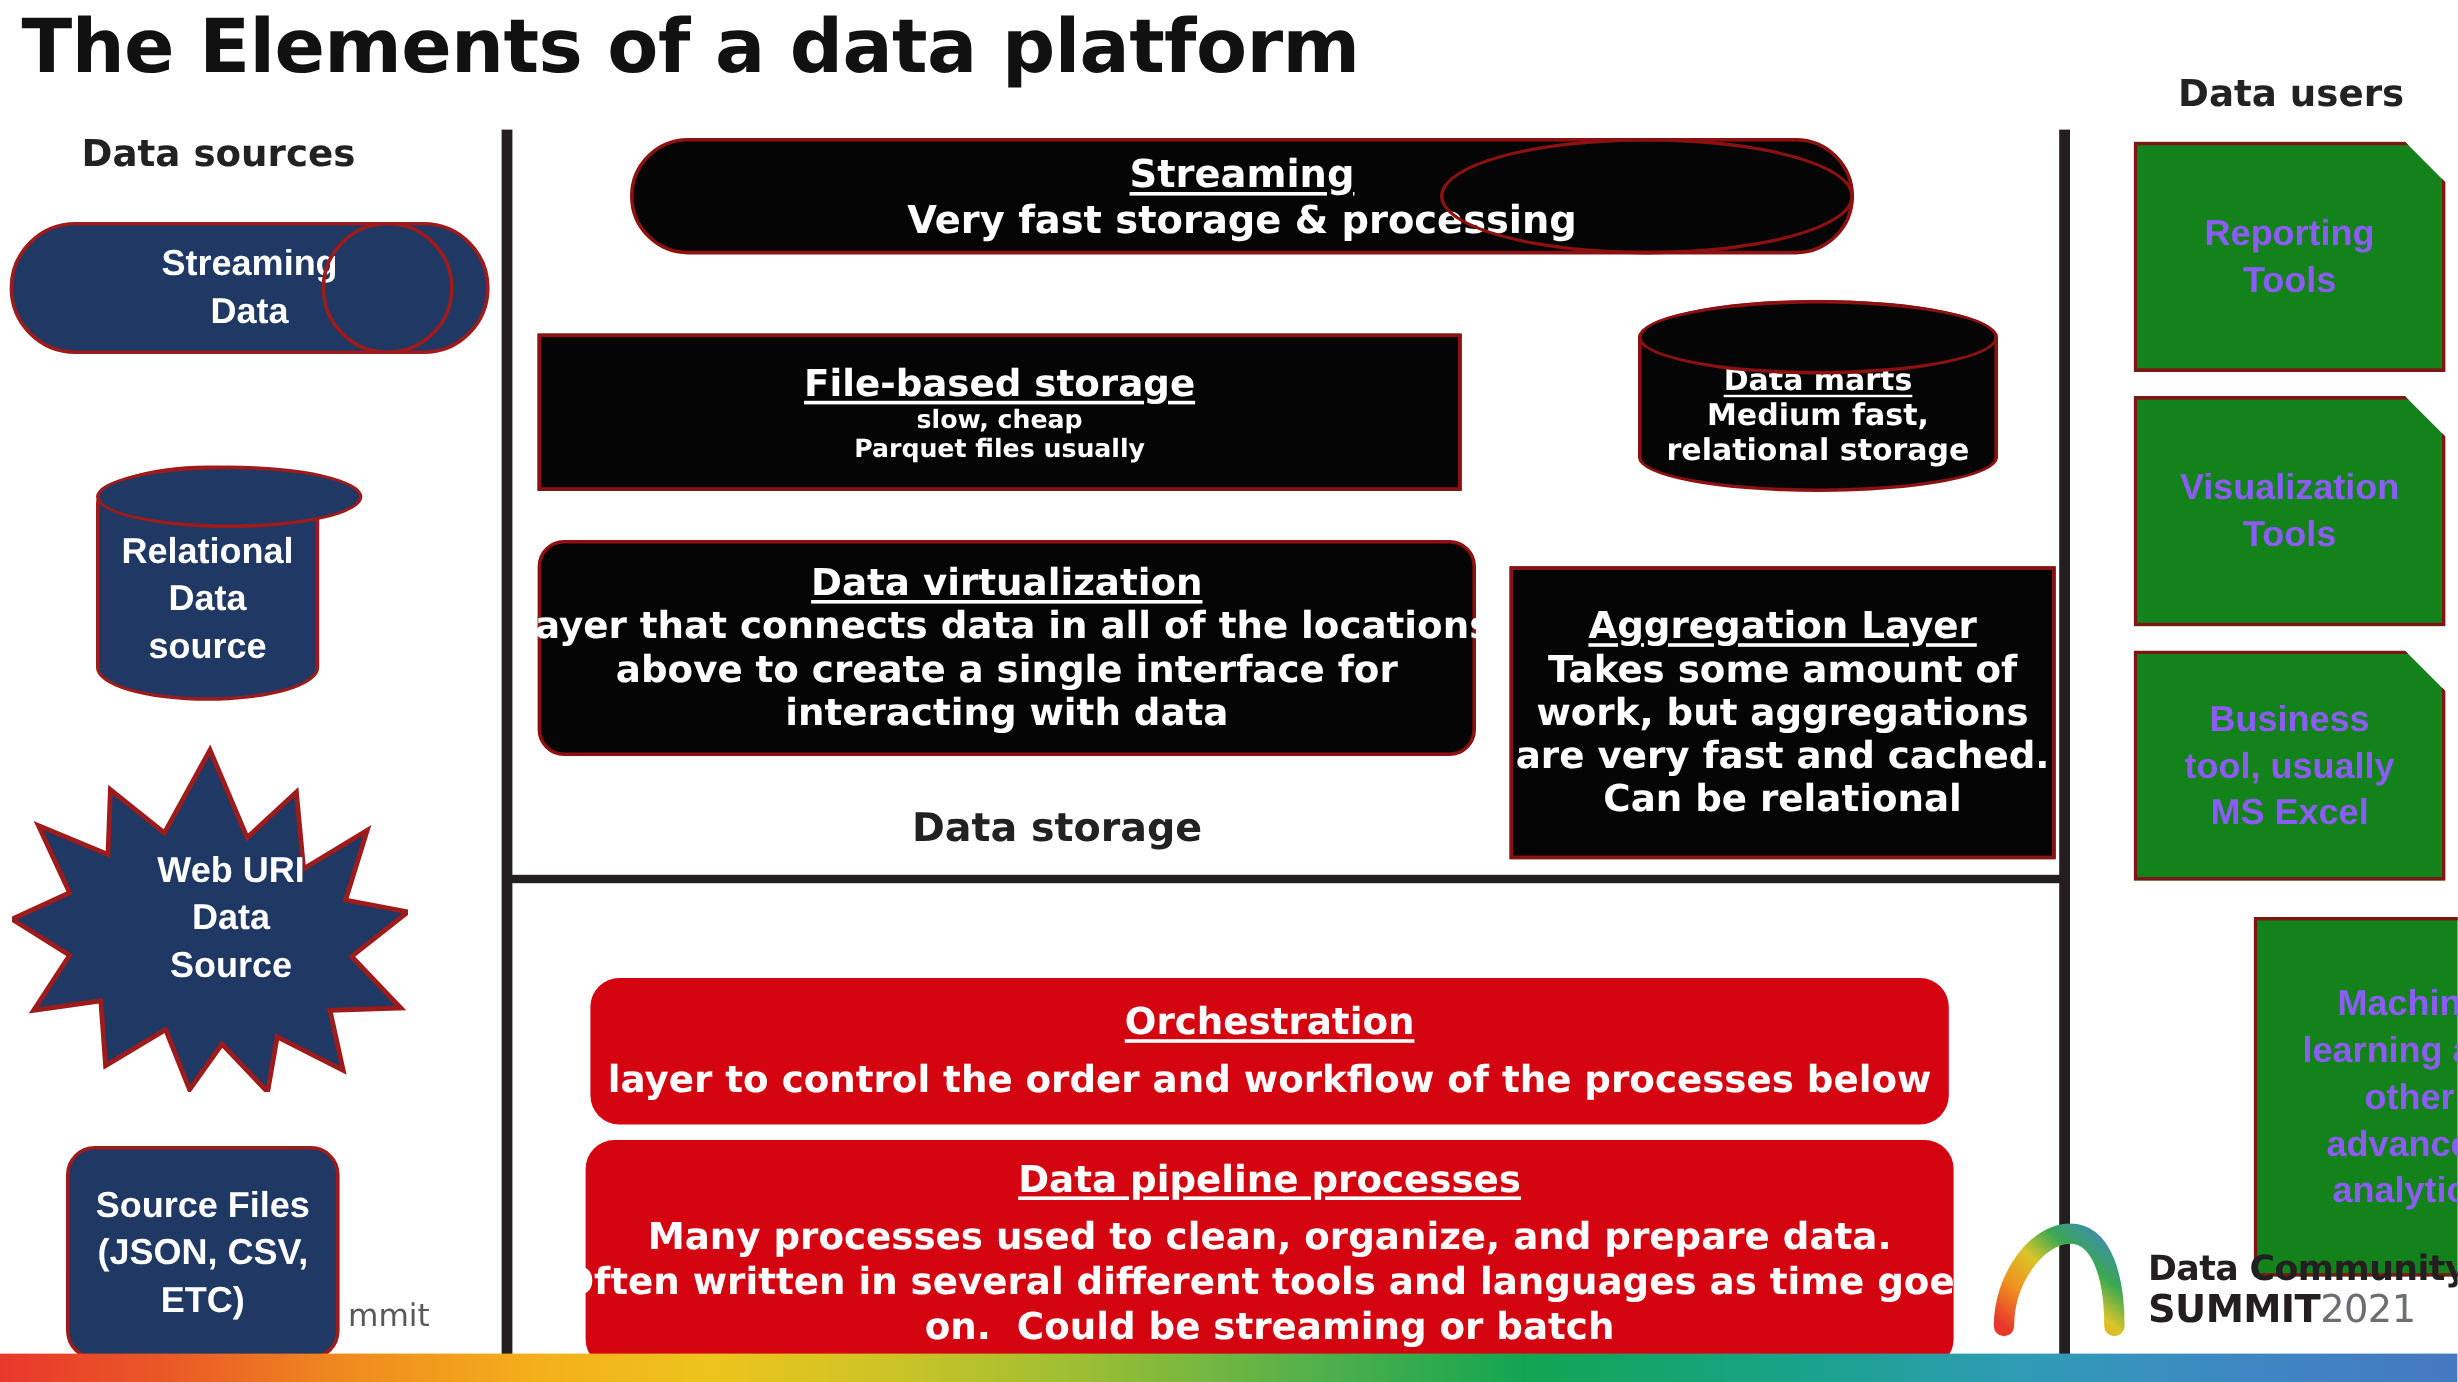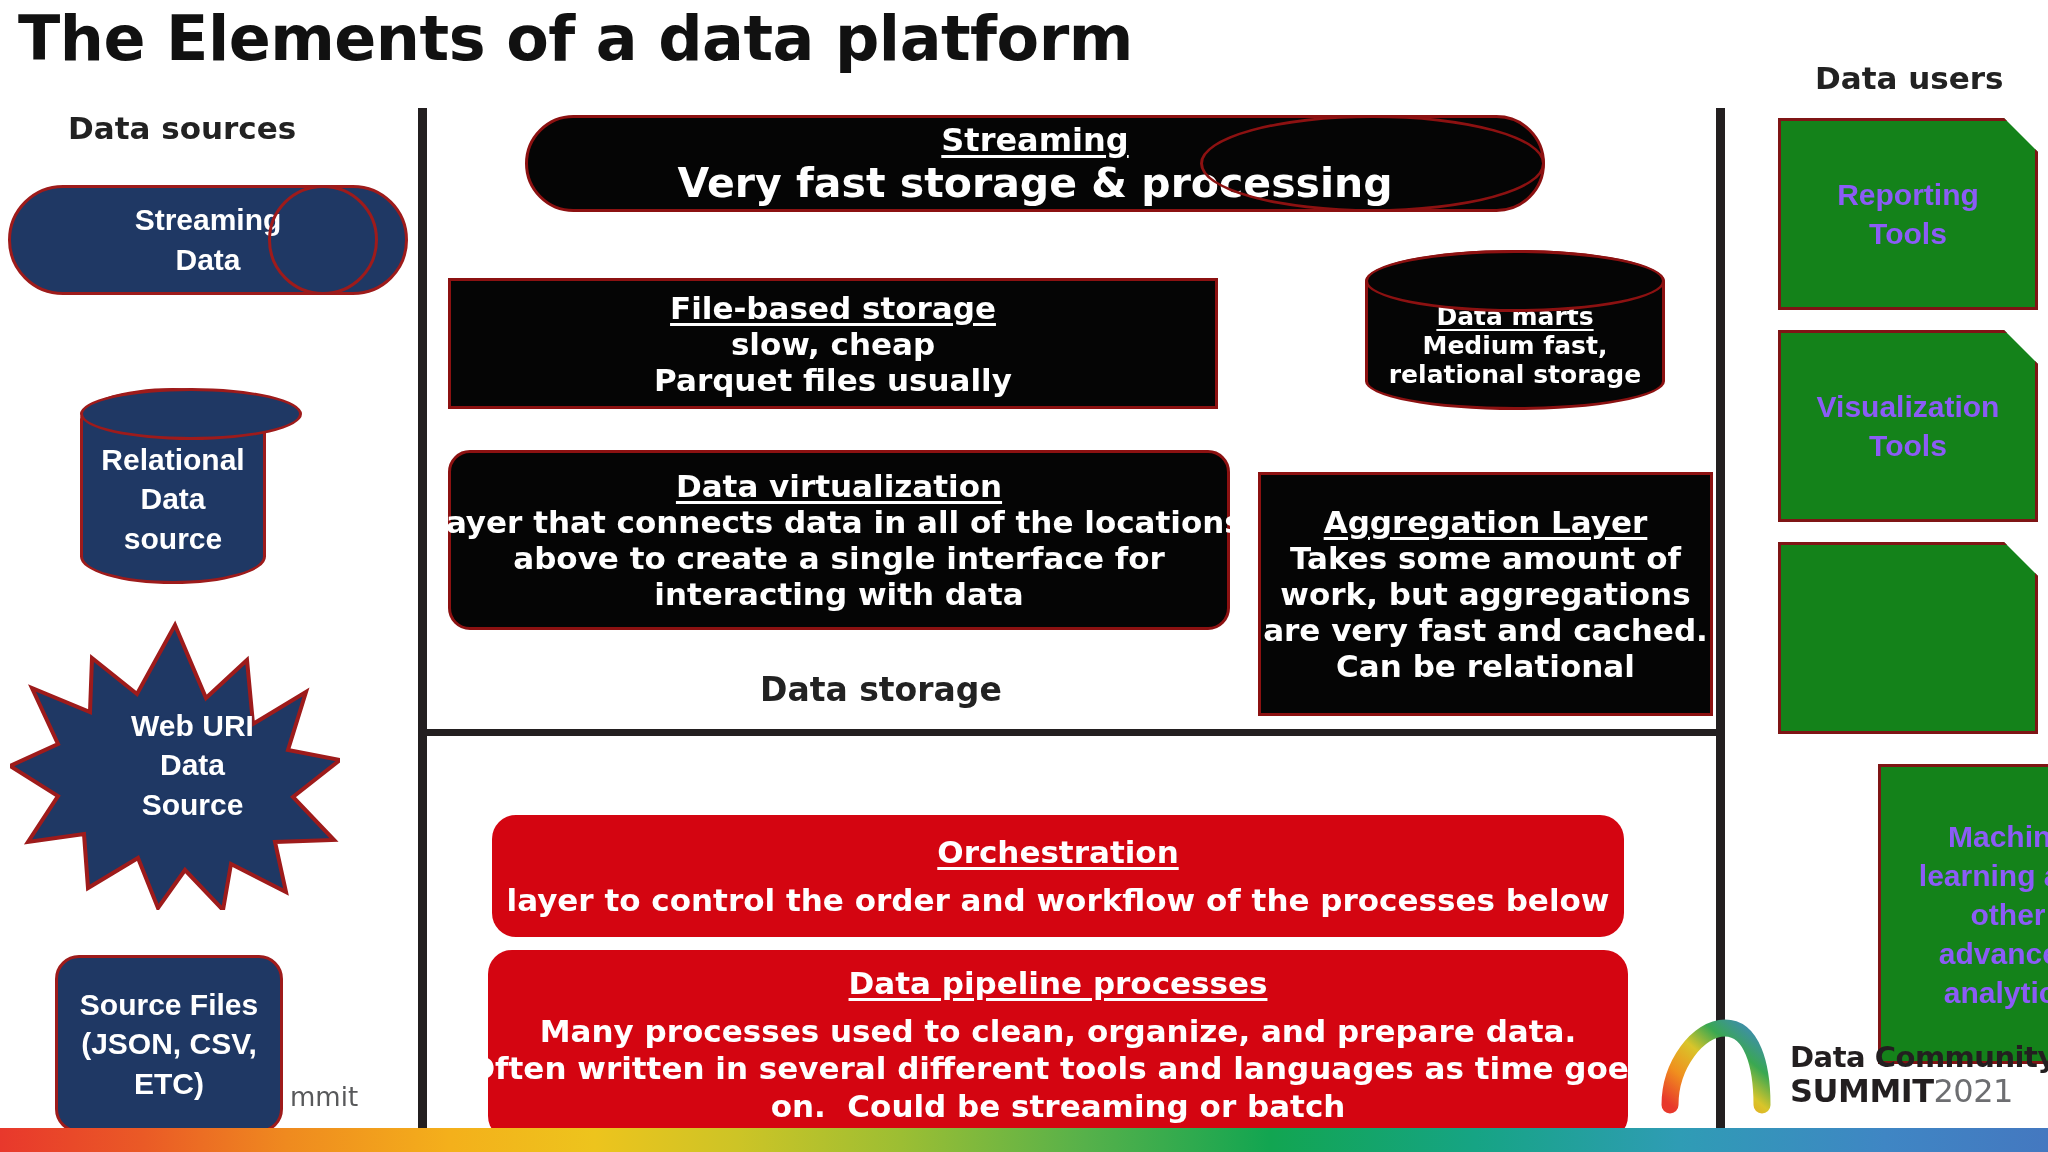--- a/index.html
+++ b/index.html
@@ -97,27 +97,27 @@
 
   #stor-streaming{
     left:525px;top:115px;width:1020px;height:97px;border-radius:55px;
   }
   #stor-streaming-circle{
     position:antialiased;position:absolute;left:1200px;top:115px;
     width:345px;height:97px;border-radius:50%;
     border:3px solid #8c1111;box-sizing:border-box;background:transparent;
   }
   #stor-streaming .ttl{font-size:32px;}
-  #stor-streaming .sub{font-size:41px;text-align:center;}
+  #stor-streaming .sub{font-size:32px;text-align:center;}
 
   #stor-files{
     left:448px;top:278px;width:770px;height:131px;
   }
   #stor-files .ttl{font-size:31px;}
-  #stor-files .sub{font-size:31px;}
+  #stor-files .sub{font-size:21px;}
 
   #stor-marts{
     left:1365px;top:250px;width:300px;height:160px;
     border-radius:50% 50% 50% 50% / 20% 20% 18% 18%;
     padding-top:30px;
   }
   #stor-marts-top{
     position:absolute;left:1365px;top:250px;width:300px;height:62px;
     border:3px solid #8c1111;border-radius:50%;
     background:#050505;box-sizing:border-box;
@@ -280,20 +280,21 @@
   <div class="user-box" id="user-reporting">
     <span class="shape"></span>
     <span class="lbl ml">Reporting<br>Tools</span>
   </div>
   <div class="user-box" id="user-visualization">
     <span class="shape"></span>
     <span class="lbl ml">Visualization<br>Tools</span>
   </div>
   <div class="user-box" id="user-business">
     <span class="shape"></span>
+    <span class="lbl ml">Business<br>tool,&nbsp;usually<br>MS&nbsp;Excel</span>
   </div>
   <div class="user-box" id="user-ml">
     <span class="shape"></span>
     <span class="lbl ml">Machine<br>learning&nbsp;and<br>other<br>advanced<br>analytics</span>
   </div>
 
   <svg id="summit-logo" viewBox="0 0 400 110">
     <defs>
       <linearGradient id="swooshGrad" x1="0" y1="1" x2="1" y2="0">
         <stop offset="0%" stop-color="#e8382c"></stop>

